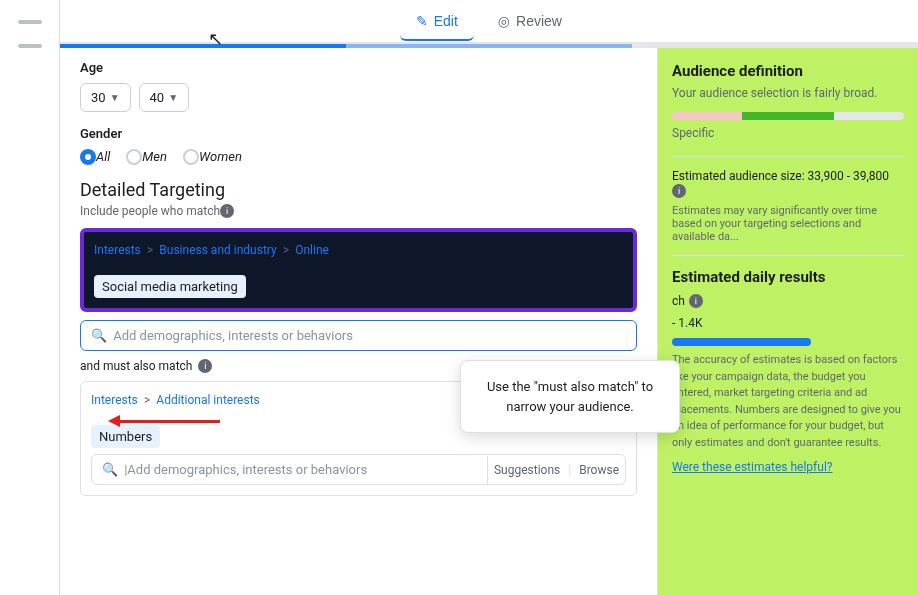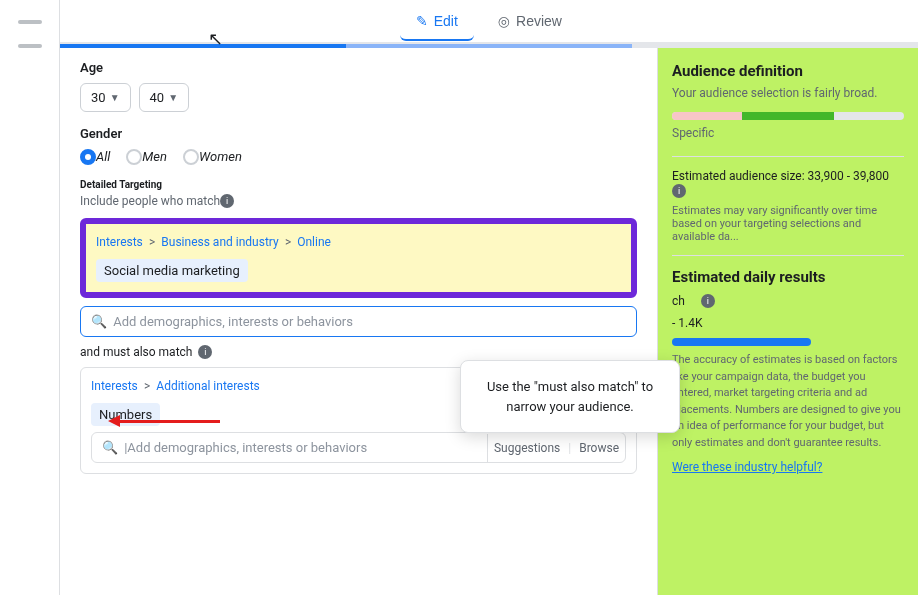--- a/index.html
+++ b/index.html
@@ -172,22 +172,22 @@
     .radio-circle.selected::after {
       content: '';
       width: 6px;
       height: 6px;
       background: #fff;
       border-radius: 50%;
     }
 
     
     .section-title {
-      font-size: 10px;
-      font-weight: 700;
+      font-size: 18px;
+      font-weight: 400;
       color: #1c1e21;
       margin-bottom: 4px;
     }
     .section-sub {
       font-size: 12px;
       color: #606770;
       margin-bottom: 10px;
       display: flex;
       align-items: center;
     }
@@ -198,46 +198,46 @@
       background: #606770;
       color: #fff;
       font-size: 9px;
       display: inline-flex;
       align-items: center;
       justify-content: center;
       cursor: pointer;
     }
 
     .targeting-box {
-      border: 6px solid #6d28d9;
+      border: 4px solid #6d28d9;
       border-radius: 6px;
       padding: 10px;
       margin-bottom: 8px;
-      background: #fef9c3;
+      background: #0f172a;
     }
 
     .breadcrumb-link {
       color: #1877f2;
       font-size: 12px;
       cursor: pointer;
       text-decoration: none;
     }
     .breadcrumb-sep {
       color: #606770;
       font-size: 12px;
       margin: 0 3px;
     }
 
     .tag-chip {
       background: #e7f0fd;
       color: #1c1e21;
       border-radius: 4px;
       padding: 4px 8px;
       font-size: 13px;
-      margin-top: 10px;
+      margin-top: 18px;
       display: inline-block;
     }
 
     .search-input-row {
       display: flex;
       align-items: center;
       gap: 6px;
       border: 1px solid #1877f2;
       border-radius: 6px;
       padding: 7px 10px;
@@ -360,21 +360,21 @@
 
     .daily-results-title {
       font-size: 15px;
       font-weight: 700;
       margin-bottom: 8px;
     }
 
     .reach-row {
       display: flex;
       align-items: center;
-      gap: 16px;
+      gap: 4px;
       font-size: 12px;
       color: #1c1e21;
       margin-bottom: 8px;
     }
 
     .reach-bar {
       height: 8px;
       border-radius: 4px;
       background: #1877f2;
       width: 60%;
@@ -577,21 +577,21 @@
       <div class="reach-row">
         <span>ch</span>
         <span class="info-icon">i</span>
       </div>
       <div class="reach-row">
         <span>- 1.4K</span>
       </div>
       <div class="reach-bar"></div>
 
       <div class="accuracy-note">The accuracy of estimates is based on factors like your campaign data, the budget you entered, market targeting criteria and ad placements. Numbers are designed to give you an idea of performance for your budget, but only estimates and don't guarantee results.</div>
-      <a class="helpful-link">Were these industry helpful?</a>
+      <a class="helpful-link">Were these estimates helpful?</a>
     </div>
   </div>
 </div>
 
 <div class="cursor-icon">↖</div>
 
 <div class="red-arrow">
   <div class="arrow-head"></div>
   <div class="arrow-line"></div>
 </div>

